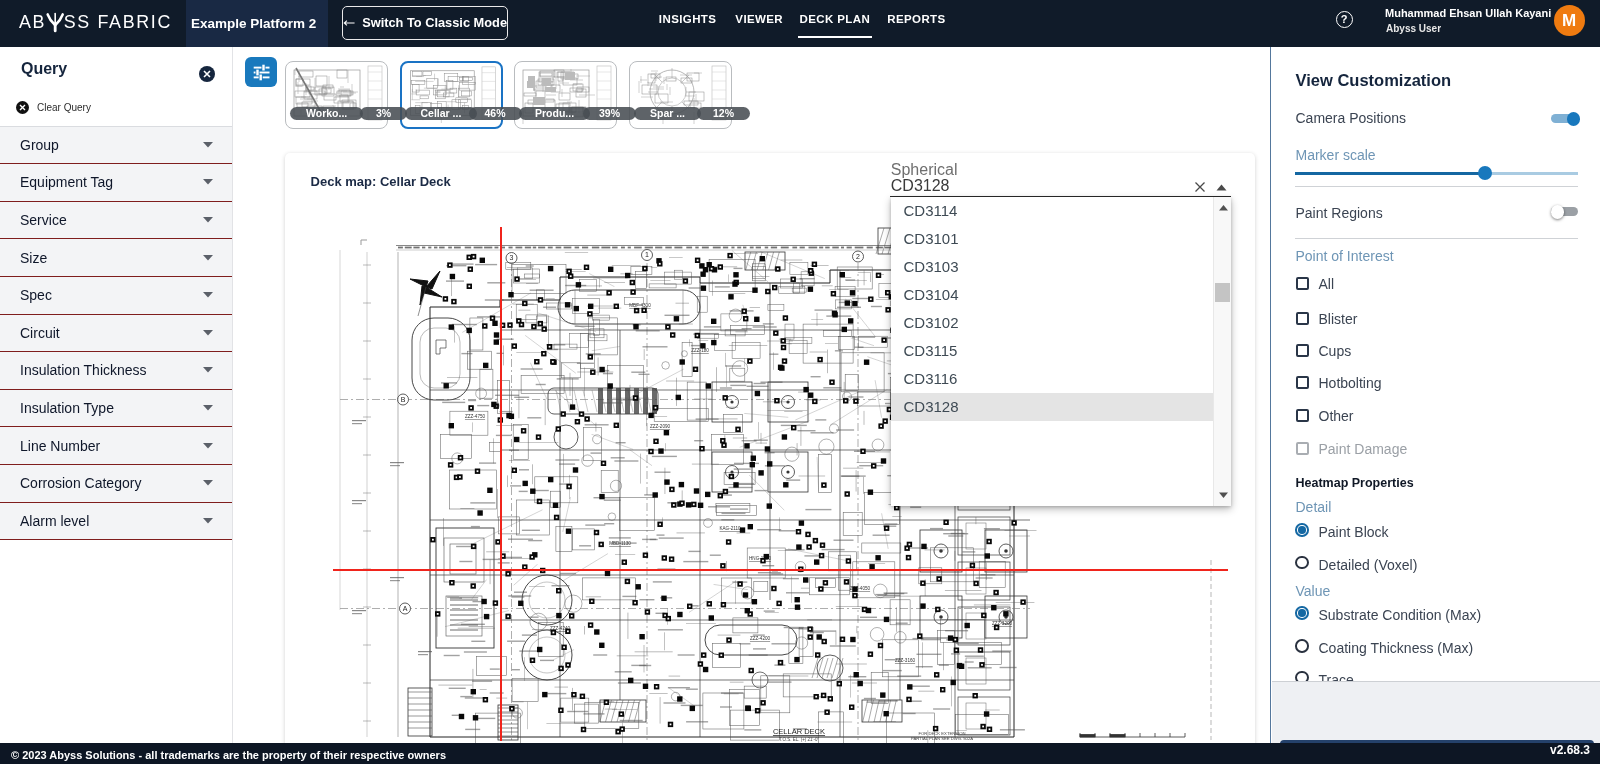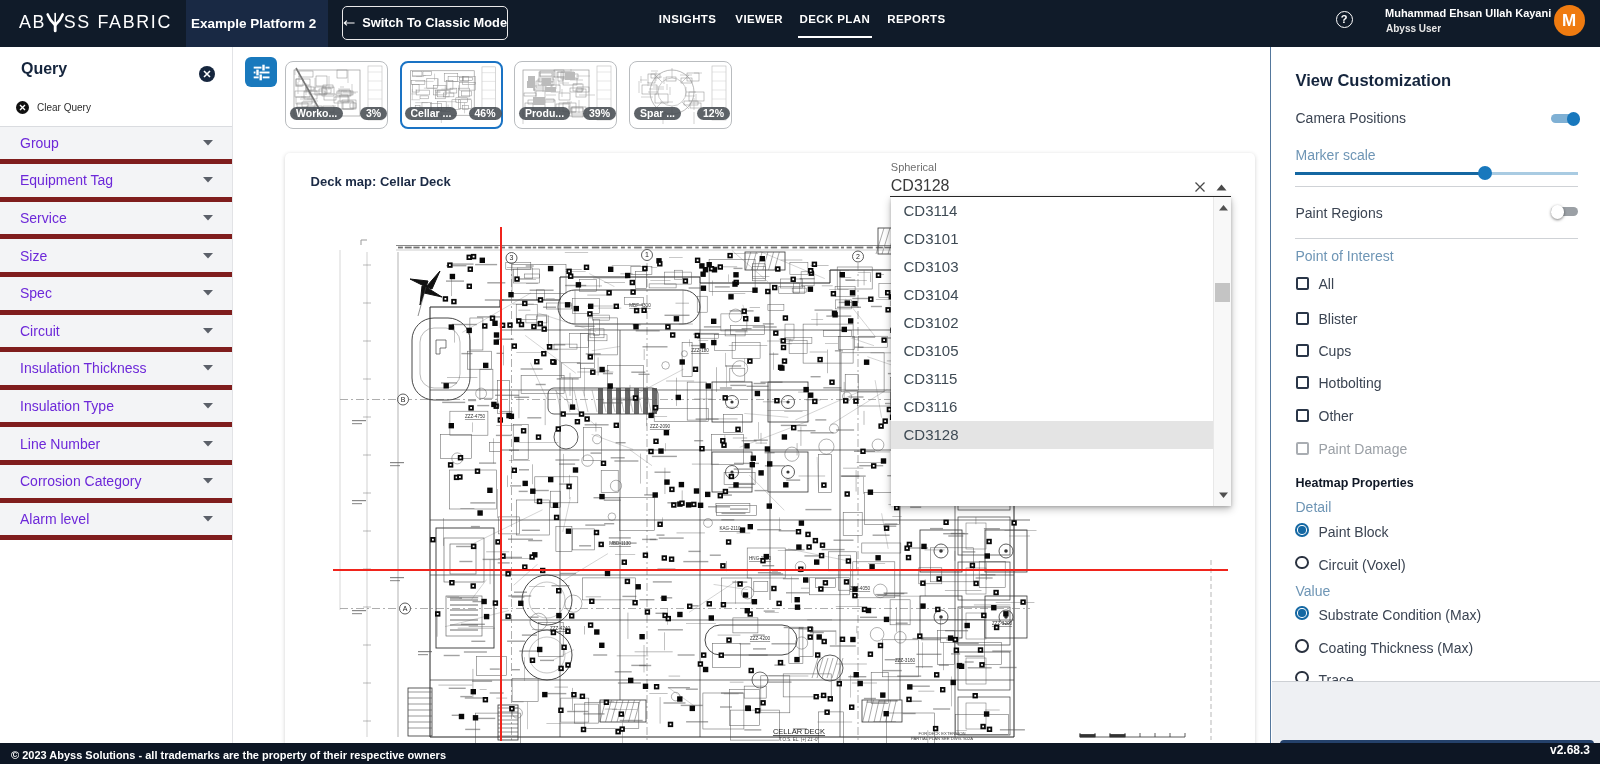--- a/index.html
+++ b/index.html
@@ -19,33 +19,33 @@
   color:#fff; font-size:11px; font-weight:bold; text-align:center; line-height:14px; }
 #uname { position:absolute; left:1385px; top:7px; color:#fff; font-size:11px; font-weight:bold; }
 #urole { position:absolute; left:1386px; top:23px; color:#e8e8e8; font-size:10px; font-weight:bold; }
 #avatar { position:absolute; left:1553.5px; top:4.5px; width:31px; height:31px; border-radius:50%; background:#ef7b10;
   color:#fff; font-size:17px; font-weight:bold; text-align:center; line-height:31px; }
 
 
 #lsb { position:absolute; left:0; top:47px; width:233px; height:696px; background:#fff; border-right:1px solid #e2e3e6; }
 #lsb h2 { position:absolute; left:21px; top:13px; font-size:16px; color:#15253d; }
 .acc-row { height:37.6px; display:flex; align-items:center; justify-content:space-between;
-  padding:0 19px 0 20px; border-bottom:5px solid #7f1d1d; font-size:14px; color:#6d28d9; }
+  padding:0 19px 0 20px; border-bottom:1px solid #7f1d1d; font-size:14px; color:#0f172a; }
 #accwrap { position:absolute; left:0; top:78.6px; width:232px; background:#f3f4f6; border-top:1px solid #dadce0; }
 
 
 #card { position:absolute; left:284.8px; top:153.4px; width:970.5px; height:610.6px; background:#fff;
   border-radius:5px; box-shadow:0 1px 4px rgba(0,0,0,0.18); }
 #deckmaptitle { position:absolute; left:310.6px; top:173.5px; font-size:13px; font-weight:bold; color:#1b2a45; }
 .pill { position:absolute; background:rgba(72,77,83,0.88); color:#fff; font-size:10.5px; font-weight:bold;
-  border-radius:7px; height:13px; line-height:13px; padding:0 6px; }
+  border-radius:7px; height:13px; line-height:13px; padding:0 16px; }
 .thumb { position:absolute; top:60.5px; width:103px; height:68px; background:#fff; border:1.5px solid #b9bcbf; border-radius:8px; }
 
 
-#ddlabel { position:absolute; left:890.8px; top:160.8px; font-size:11px; color:#6f6f6f; }
+#ddlabel { position:absolute; left:890.8px; top:160.8px; font-size:16px; color:#6f6f6f; }
 #ddinput { position:absolute; left:890.8px; top:177px; font-size:16px; color:#3a3a3a; }
 #ddline { position:absolute; left:890px; top:195.6px; width:341px; height:1.8px; background:#2b2b2b; }
 #ddlist { position:absolute; left:890.5px; top:197.4px; width:340.5px; height:308.2px; background:#fff;
   box-shadow:0 3px 8px rgba(0,0,0,0.28), 0 1px 3px rgba(0,0,0,0.18); }
 .dd-item { height:28px; line-height:28px; padding-left:13px; font-size:15px; color:#3e4a54; }
 #ddscroll { position:absolute; left:322px; top:0; width:18.5px; height:308.2px; background:#f8f8f8; border-left:1px solid #e8e8e8; }
 #ddthumb { position:absolute; left:1.5px; top:86px; width:15px; height:18.5px; background:#c4c4c4; }
 
 
 #rsb { position:absolute; left:1270px; top:47px; width:330px; height:696px; background:#fff; border-left:1px solid #54779c; }
@@ -2177,21 +2177,20 @@
 <svg class="abs" style="left:1215.5px; top:183.5px;" width="11" height="7" viewBox="0 0 11 7">
 <path d="M0.5,6.5 L5.5,0.5 L10.5,6.5 Z" fill="#4a4a4a"></path>
 </svg>
 <div id="ddline"></div>
 <div id="ddlist">
 <div class="dd-item">CD3114</div>
 <div class="dd-item">CD3101</div>
 <div class="dd-item">CD3103</div>
 <div class="dd-item">CD3104</div>
 <div class="dd-item">CD3102</div>
-<div class="dd-item">CD3105</div>
 <div class="dd-item">CD3115</div>
 <div class="dd-item">CD3116</div>
 <div class="dd-item" style="background:#e4e4e4;">CD3128</div>
 <div id="ddscroll">
 <svg style="position:absolute;left:5px;top:8px;" width="9" height="6" viewBox="0 0 9 6">
         <path d="M0,5.5 L4.5,0 L9,5.5 Z" fill="#505050"></path>
       </svg>
 <svg style="position:absolute;left:5px;top:295px;" width="9" height="6" viewBox="0 0 9 6">
         <path d="M0,0.5 L4.5,6 L9,0.5 Z" fill="#505050"></path>
       </svg>
@@ -2334,21 +2333,21 @@
 <div style="position:absolute;left:24.5px;top:361.8px;width:13px;height:13px;border:2px solid #2a3648;border-radius:2px;"></div>
     <div style="position:absolute;left:47.5px;top:360.8px;font-size:14px;color:#3b4452;">Other</div>
 <div style="position:absolute;left:24.5px;top:394.8px;width:13px;height:13px;border:2px solid #a9adb2;border-radius:2px;"></div>
     <div style="position:absolute;left:47.5px;top:393.8px;font-size:14px;color:#9ba0a6;">Paint Damage</div>
 <div style="position:absolute;left:24.5px;top:428.5px;font-size:12.5px;font-weight:bold;color:#101826;">Heatmap Properties</div>
 <div class="steel" style="top:451.5px;">Detail</div>
 <div style="position:absolute;left:24px;top:476.1px;width:13.5px;height:13.5px;border:2px solid #1568a3;border-radius:50%;"></div>
     <div style="position:absolute;left:27px;top:479.1px;width:7.5px;height:7.5px;background:#1568a3;border-radius:50%;"></div>
     <div style="position:absolute;left:47.5px;top:477.1px;font-size:14px;color:#3b4452;">Paint Block</div>
     <div style="position:absolute;left:24px;top:508.8px;width:13.5px;height:13.5px;border:2px solid #2a3240;border-radius:50%;"></div>
-    <div style="position:absolute;left:47.5px;top:509.8px;font-size:14px;color:#3b4452;">Circuit (Voxel)</div>
+    <div style="position:absolute;left:47.5px;top:509.8px;font-size:14px;color:#3b4452;">Detailed (Voxel)</div>
 <div class="steel" style="top:535.5px;">Value</div>
 <div style="position:absolute;left:24px;top:559.4px;width:13.5px;height:13.5px;border:2px solid #1568a3;border-radius:50%;"></div>
     <div style="position:absolute;left:27px;top:562.4px;width:7.5px;height:7.5px;background:#1568a3;border-radius:50%;"></div>
     <div style="position:absolute;left:47.5px;top:560.4px;font-size:14px;color:#3b4452;">Substrate Condition (Max)</div>
     <div style="position:absolute;left:24px;top:592.1px;width:13.5px;height:13.5px;border:2px solid #2a3240;border-radius:50%;"></div>
     <div style="position:absolute;left:47.5px;top:593.1px;font-size:14px;color:#3b4452;">Coating Thickness (Max)</div>
     <div style="position:absolute;left:24px;top:623.7px;width:13.5px;height:13.5px;border:2px solid #2a3240;border-radius:50%;"></div>
     <div style="position:absolute;left:47.5px;top:624.7px;font-size:14px;color:#3b4452;">Trace</div>
 <div id="btnstrip"></div>
 <div id="applybtn">APPLY CHANGES</div>

